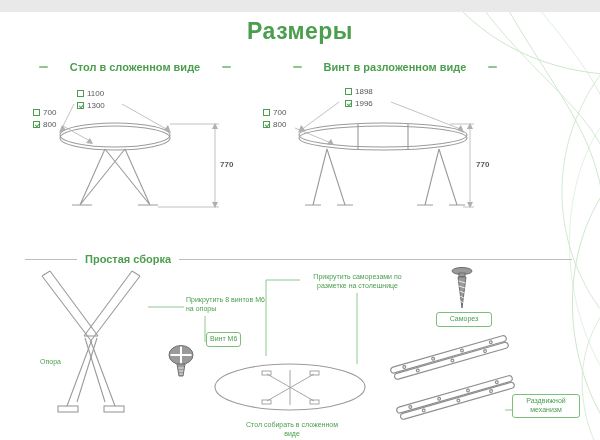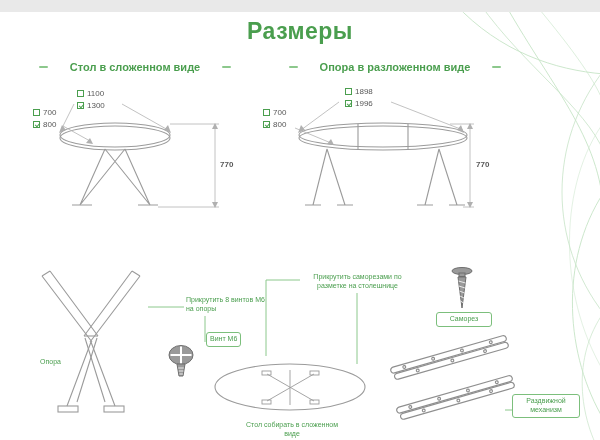--- a/index.html
+++ b/index.html
@@ -64,21 +64,21 @@
 
   <div class="title">Размеры</div>
 
   <div class="sec-header" style="left:30px; top:49px; width:210px;">
     <span class="dash"></span>
     <span>Стол в сложенном виде</span>
     <span class="dash"></span>
   </div>
   <div class="sec-header" style="left:265px; top:49px; width:260px;">
     <span class="dash"></span>
-    <span>Опора в разложенном виде</span>
+    <span>Винт в разложенном виде</span>
     <span class="dash"></span>
   </div>
 
   <div class="section" style="left:20px; top:62px; width:235px; height:175px;">
     <svg class="draw" width="235" height="175" viewBox="0 0 235 175">
       <g fill="none" stroke="#9b9b9b" stroke-width="1.1">
         <ellipse cx="95" cy="61" rx="55" ry="12"></ellipse>
         <ellipse cx="95" cy="64" rx="55" ry="12"></ellipse>
         <path d="M85,75 L60,131 M105,75 L130,131 M85,75 L130,131 M105,75 L60,131"></path>
         <path d="M52,131 H72 M118,131 H138"></path>
@@ -167,20 +167,25 @@
       </div>
       <div class="dim-row">
         <span class="cbx checked"></span>
         <span class="dim-val">800</span>
       </div>
     </div>
 
     <div class="hgt" style="left:221px; top:86px;">770</div>
   </div>
 
+  <div class="divider">
+    <span class="ln a"></span>
+    <span class="lbl">Простая сборка</span>
+    <span class="ln b"></span>
+  </div>
 
   <svg class="layer" style="left:0; top:252px;" width="600" height="188" viewBox="0 0 600 188">
     <g stroke="#8cc88c" stroke-width="1" fill="none">
       <path d="M148,43 H184"></path>
       <path d="M205,52 V78"></path>
       <path d="M266,16 V92"></path>
       <path d="M266,16 H300"></path>
       <path d="M357,29 V100"></path>
       <path d="M505,146 H512"></path>
     </g>

